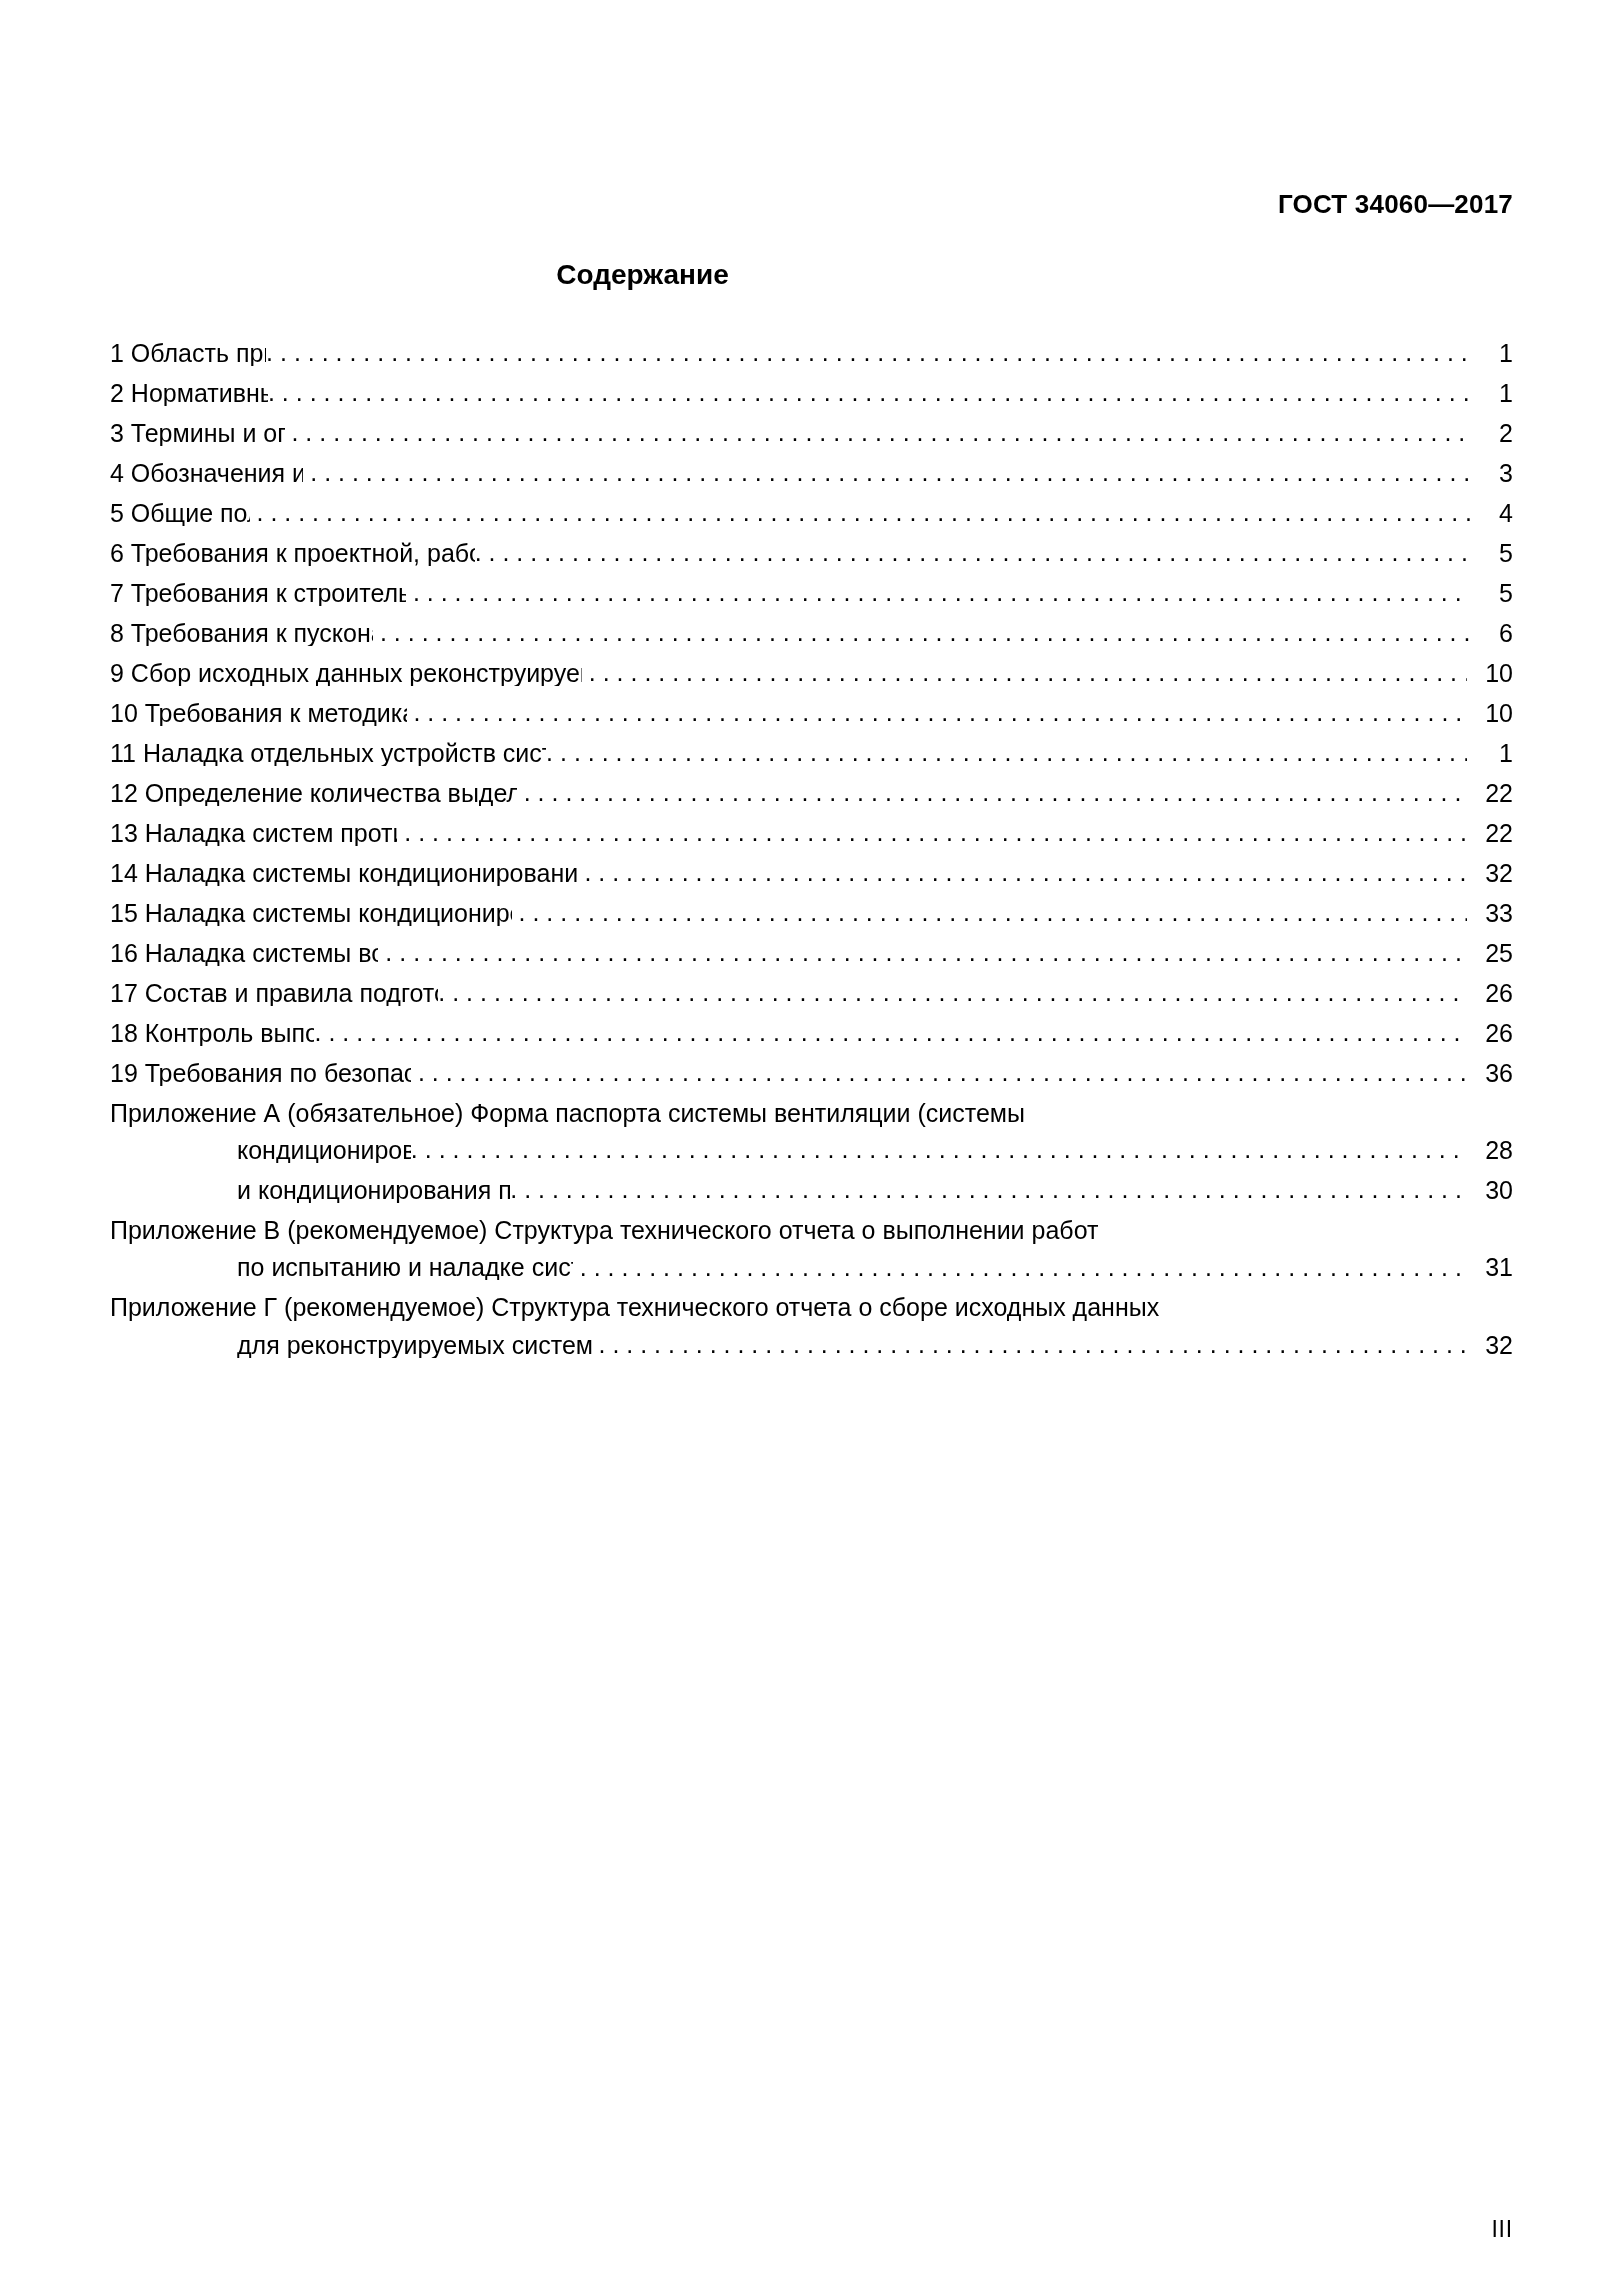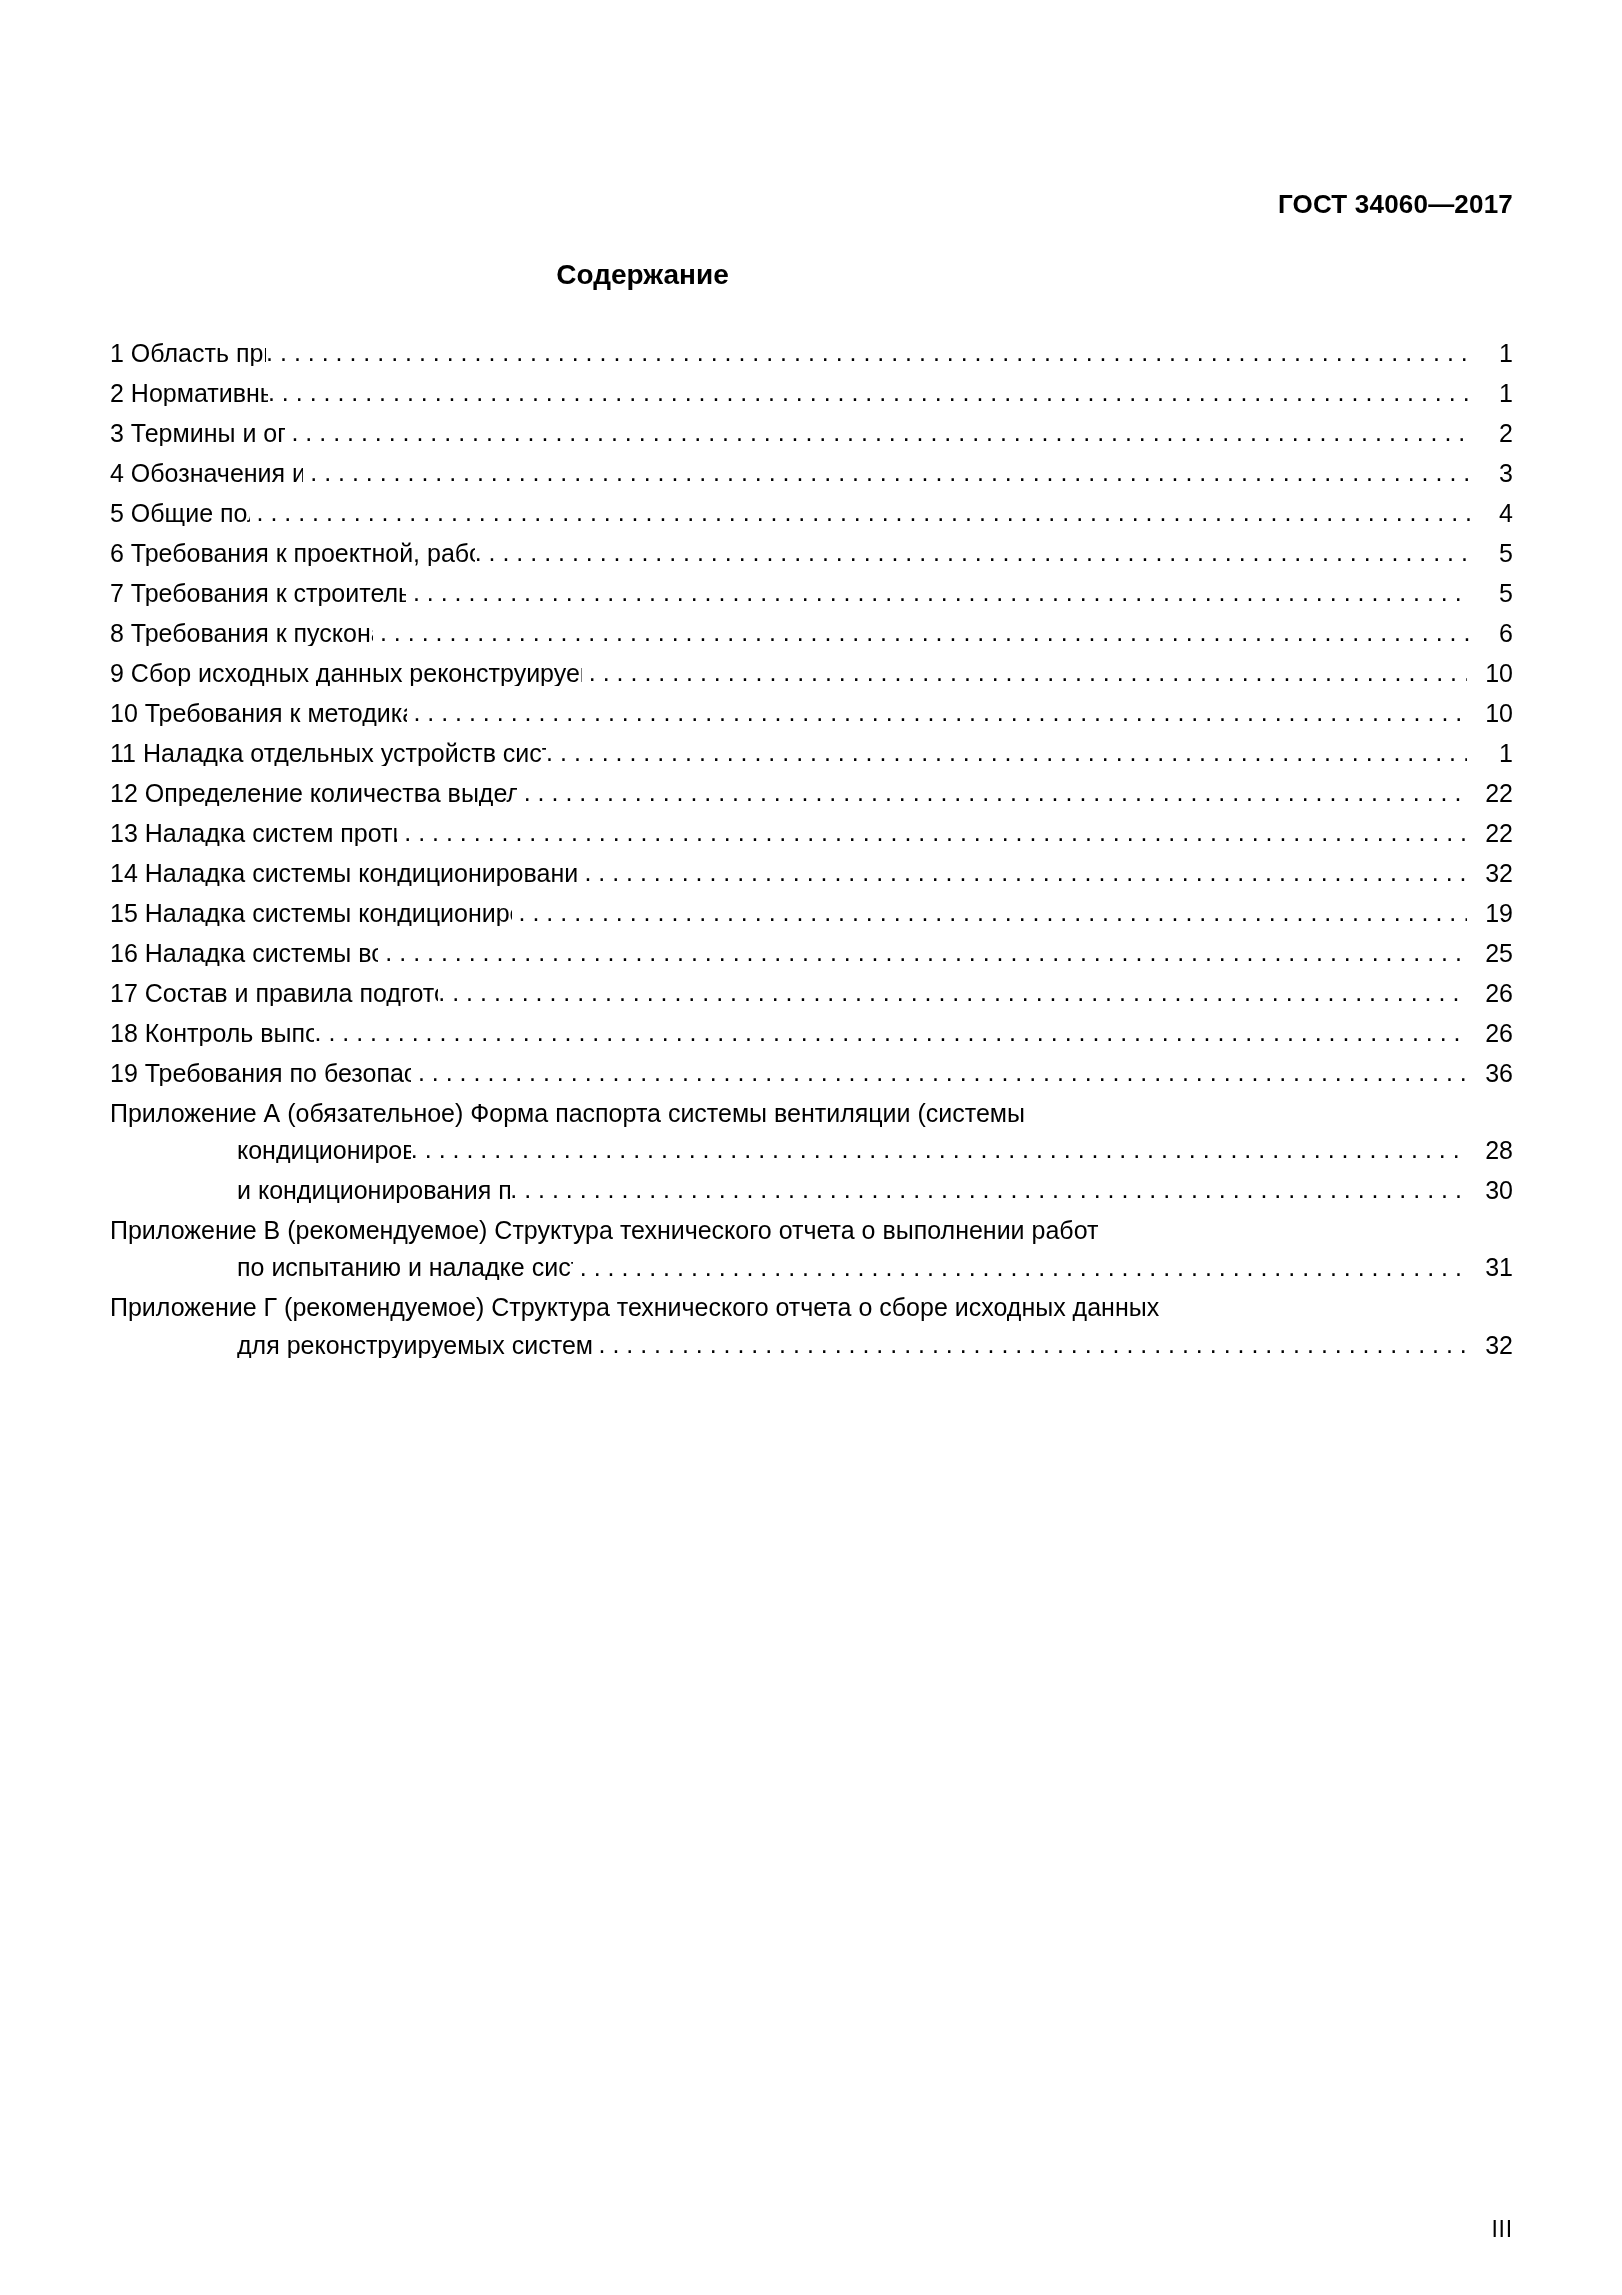--- a/index.html
+++ b/index.html
@@ -242,21 +242,21 @@
         <div class="toc-line spaced gap-wide">
           <span class="label">14 Наладка системы кондиционирования с местными доводчиками и утилизаторами теплоты</span>
           <span class="leader"></span>
           <span class="page-no">32</span>
         </div>
       </div>
       <div class="toc-entry">
         <div class="toc-line spaced gap-wide">
           <span class="label">15 Наладка системы кондиционирования с переменным расходом воздуха</span>
           <span class="leader"></span>
-          <span class="page-no">19</span>
+          <span class="page-no">33</span>
         </div>
       </div>
       <div class="toc-entry">
         <div class="toc-line spaced gap-wide">
           <span class="label">16 Наладка системы воздушного отопления</span>
           <span class="leader"></span>
           <span class="page-no">25</span>
         </div>
       </div>
       <div class="toc-entry">

